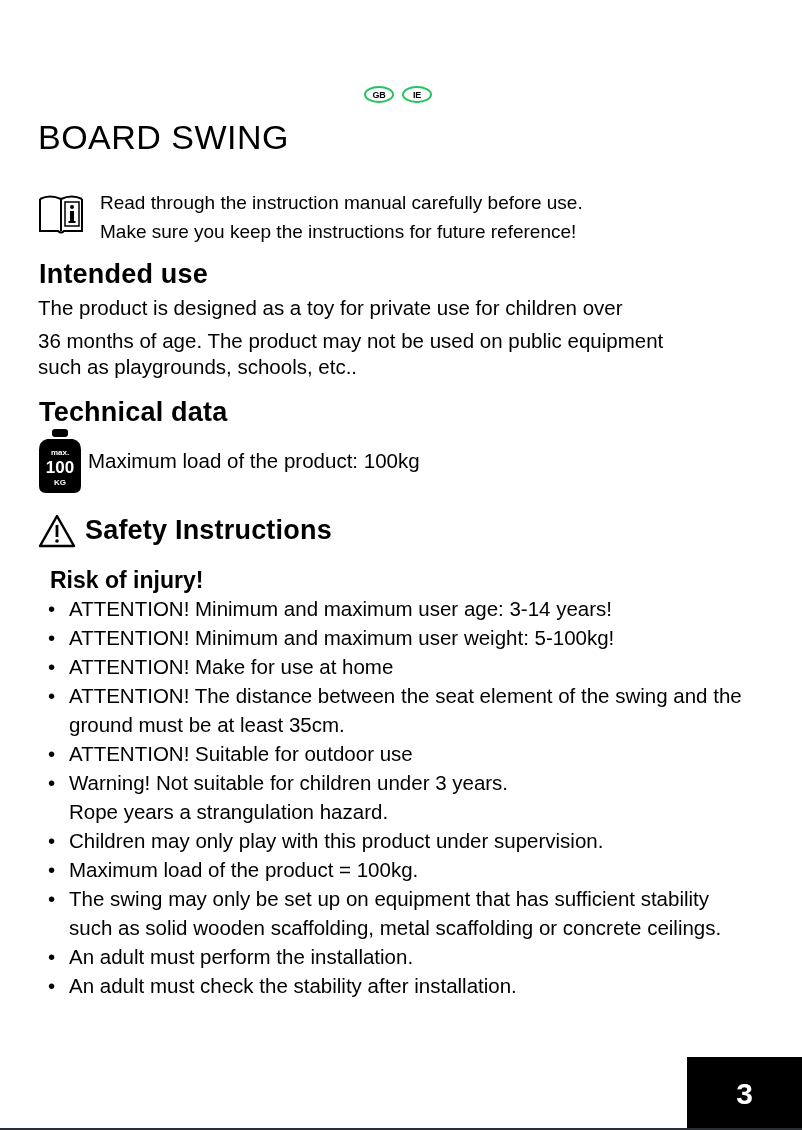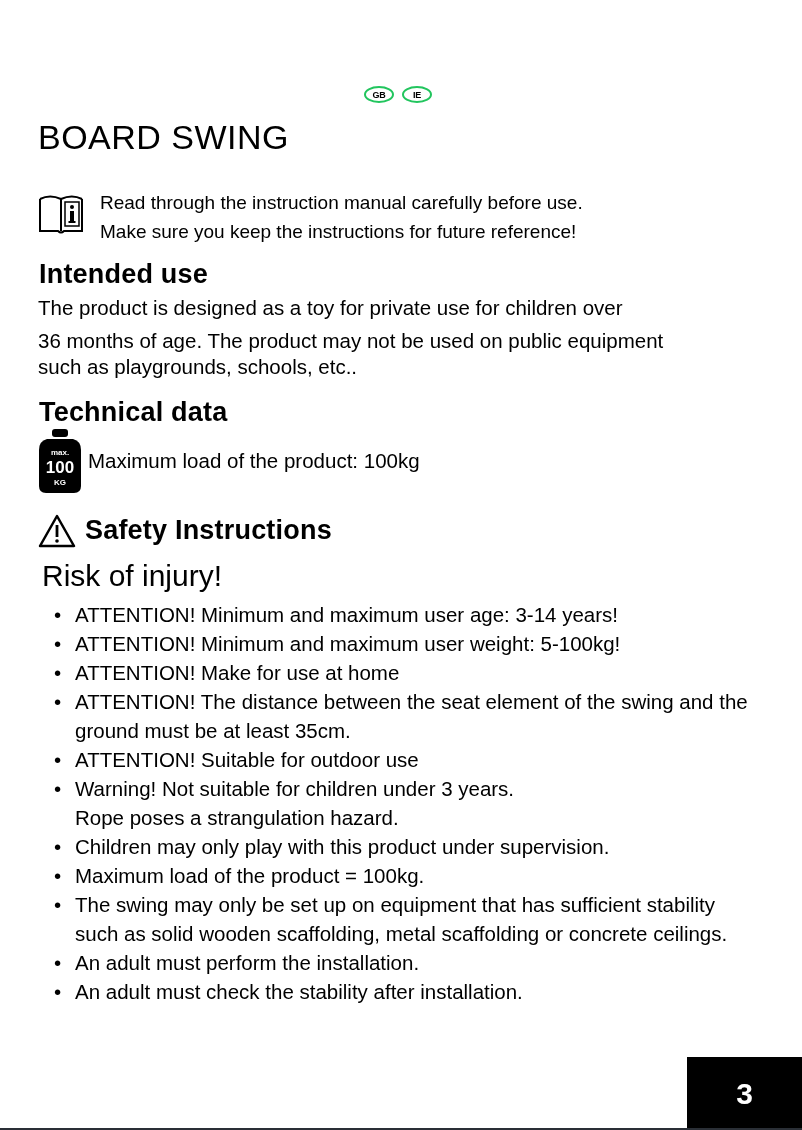--- a/index.html
+++ b/index.html
@@ -58,27 +58,27 @@
     .tech-h { left: 38px; top: 396px; }
     .weight-icon { left: 37px; top: 428px; width: 46px; height: 66px; }
     .tech-text { left: 88px; top: 446px; }
     .safety-h {
       left: 38px; top: 514px;
       display: flex; align-items: flex-start; gap: 8px;
     }
     .warn-icon { width: 38px; height: 34px; }
     .risk-h {
       left: 38px; top: 555px;
-      font-size: 30px; font-weight: 400;
-      margin: 4px;
+      font-size: 23px; font-weight: 700;
+      margin: 12px;
     }
     .safety-list {
       left: 38px; top: 586px;
       width: 740px;
-      margin: 14px; padding: 0;
+      margin: 8px; padding: 0;
       list-style: none;
     }
     .safety-list li {
       position: relative;
       padding-left: 23px;
       font-size: 20.5px;
       line-height: 29px;
     }
     .safety-list li::before {
       content: "\2022";
@@ -162,21 +162,21 @@
     </li>
   <li>
       <div>ATTENTION! The distance between the seat element of the swing and the</div>
       <div>ground must be at least 35cm.</div>
     </li>
   <li>
       <div>ATTENTION! Suitable for outdoor use</div>
     </li>
   <li>
       <div>Warning! Not suitable for children under 3 years.</div>
-      <div>Rope poses a strangulation hazard.</div>
+      <div>Rope years a strangulation hazard.</div>
     </li>
   <li>
       <div>Children may only play with this product under supervision.</div>
     </li>
   <li>
       <div>Maximum load of the product = 100kg.</div>
     </li>
   <li>
       <div>The swing may only be set up on equipment that has sufficient stability</div>
       <div>such as solid wooden scaffolding, metal scaffolding or concrete ceilings.</div>

